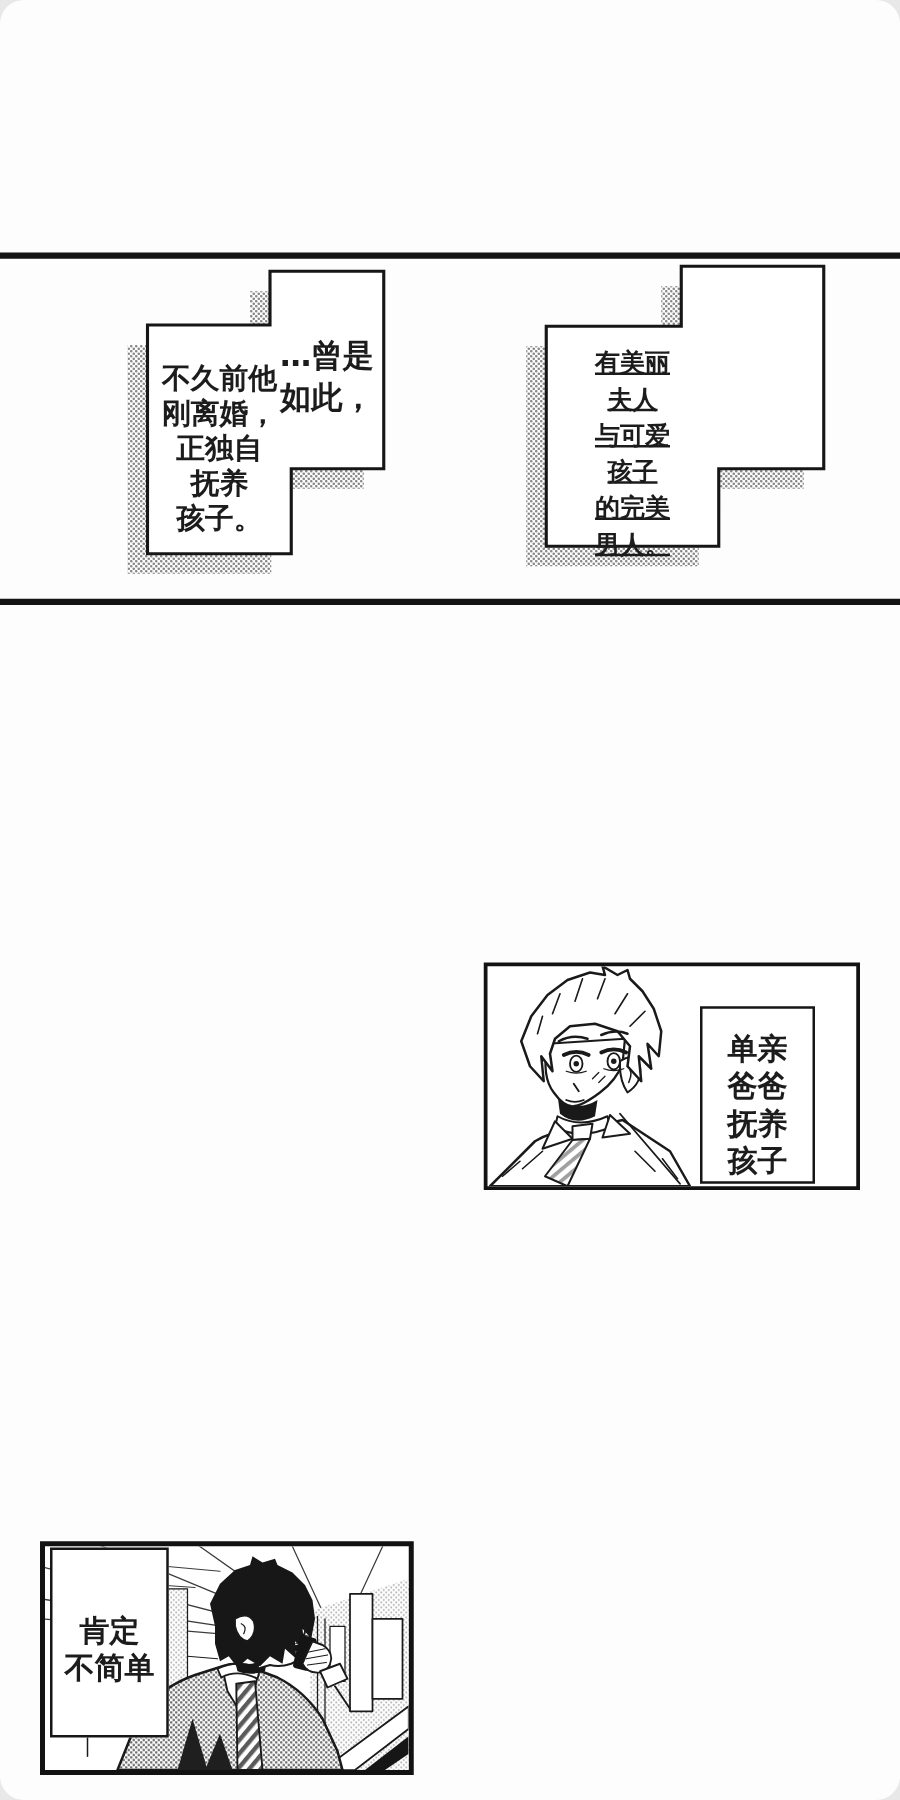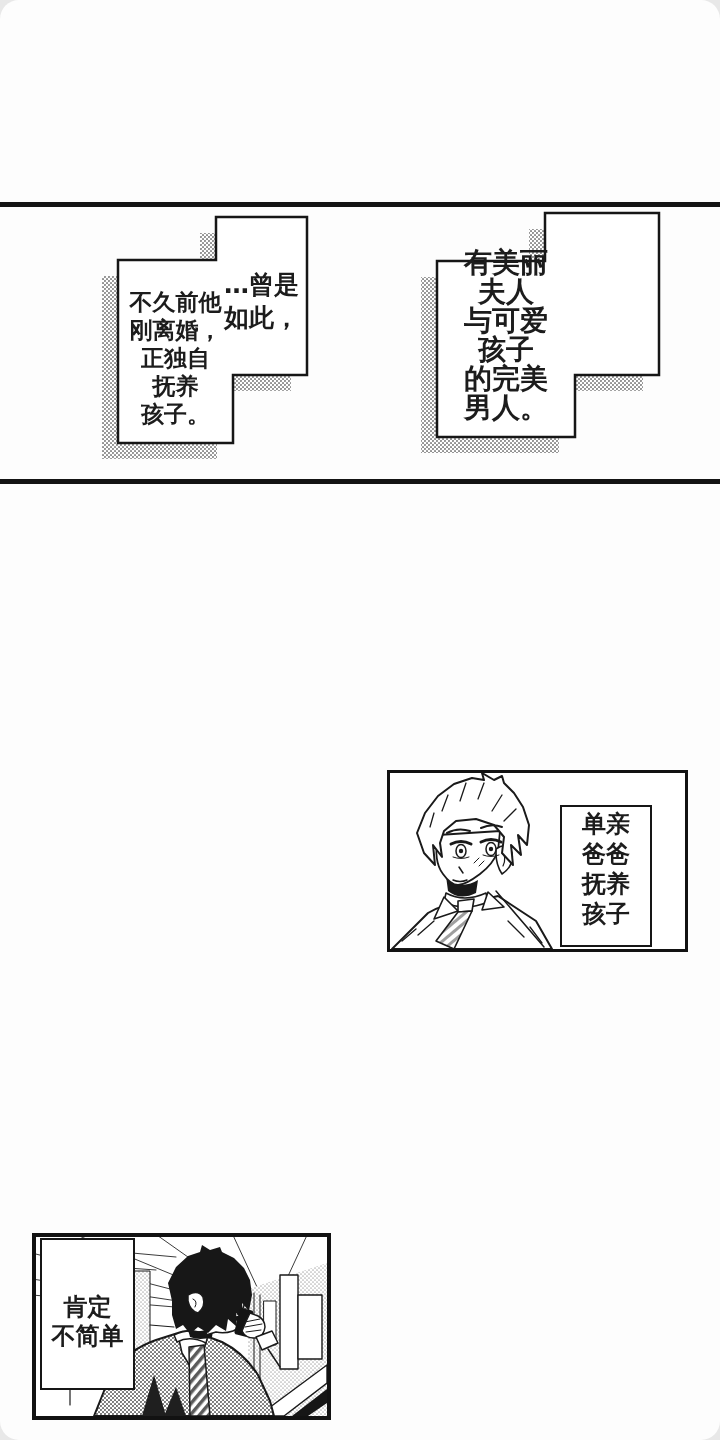--- a/index.html
+++ b/index.html
@@ -23,22 +23,22 @@
   .caption-box{
     position:absolute;box-sizing:border-box;background:#ffffff;
     border:2.5px solid #161616;text-align:center;font-weight:700;color:#1c1c1c;
   }
   .panel{
     position:absolute;box-sizing:border-box;background:#ffffff;overflow:hidden;
   }
   #portrait-panel{left:387px;top:770px;width:301px;height:182px;border:3px solid #121212;}
   #office-panel{left:32px;top:1233px;width:299px;height:187px;border:4px solid #121212;}
   .art{position:absolute;left:0;top:0;}
-  #mid-caption{left:170px;top:32px;width:92px;height:142px;padding-top:2px;font-size:24px;line-height:30px;z-index:3;}
-  #bottom-caption{left:4px;top:1px;width:95px;height:152px;padding-top:53px;font-size:24px;line-height:29px;z-index:3;}
+  #mid-caption{left:170px;top:32px;width:92px;height:142px;padding-top:17px;font-size:24px;line-height:30px;z-index:3;}
+  #bottom-caption{left:4px;top:1px;width:95px;height:152px;padding-top:53px;font-size:24px;line-height:29px;z-index:3;font-family:Liberation Mono, monospace;}
 </style>
 </head>
 <body>
 
 <div class="page">
 
   <div class="rule" style="top:202px;"></div>
   <div class="rule" style="top:479px;"></div>
 
   <svg class="bubble-layer" width="720" height="275" viewBox="0 195 720 275">
@@ -66,21 +66,21 @@
     <div>如此，</div>
   </div>
   <div class="tl" style="left:118px;top:290px;width:115px;font-size:23px;line-height:28px;font-family:Liberation Mono, monospace;">
     <div>不久前他</div>
     <div>刚离婚，</div>
     <div>正独自</div>
     <div>抚养</div>
     <div>孩子。</div>
   </div>
 
-  <div class="tl" style="left:437px;top:248px;width:138px;font-size:28px;line-height:29px;">
+  <div class="tl" style="left:437px;top:276px;width:138px;font-size:20px;line-height:29px;text-decoration:underline;">
     <div>有美丽</div>
     <div>夫人</div>
     <div>与可爱</div>
     <div>孩子</div>
     <div>的完美</div>
     <div>男人。</div>
   </div>
 
   <div class="panel" id="portrait-panel">
     <svg class="art" width="295" height="176" viewBox="0 0 295 176">

